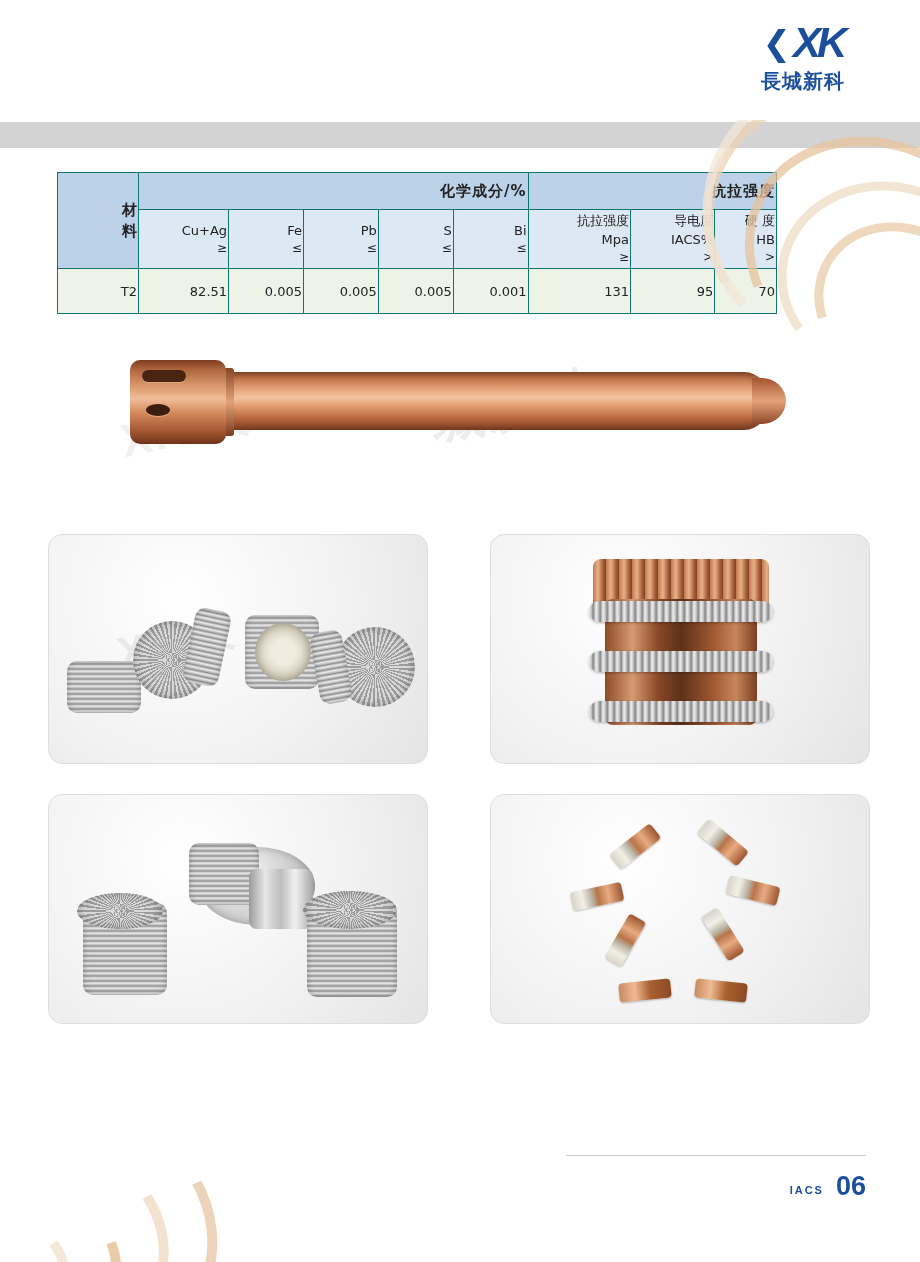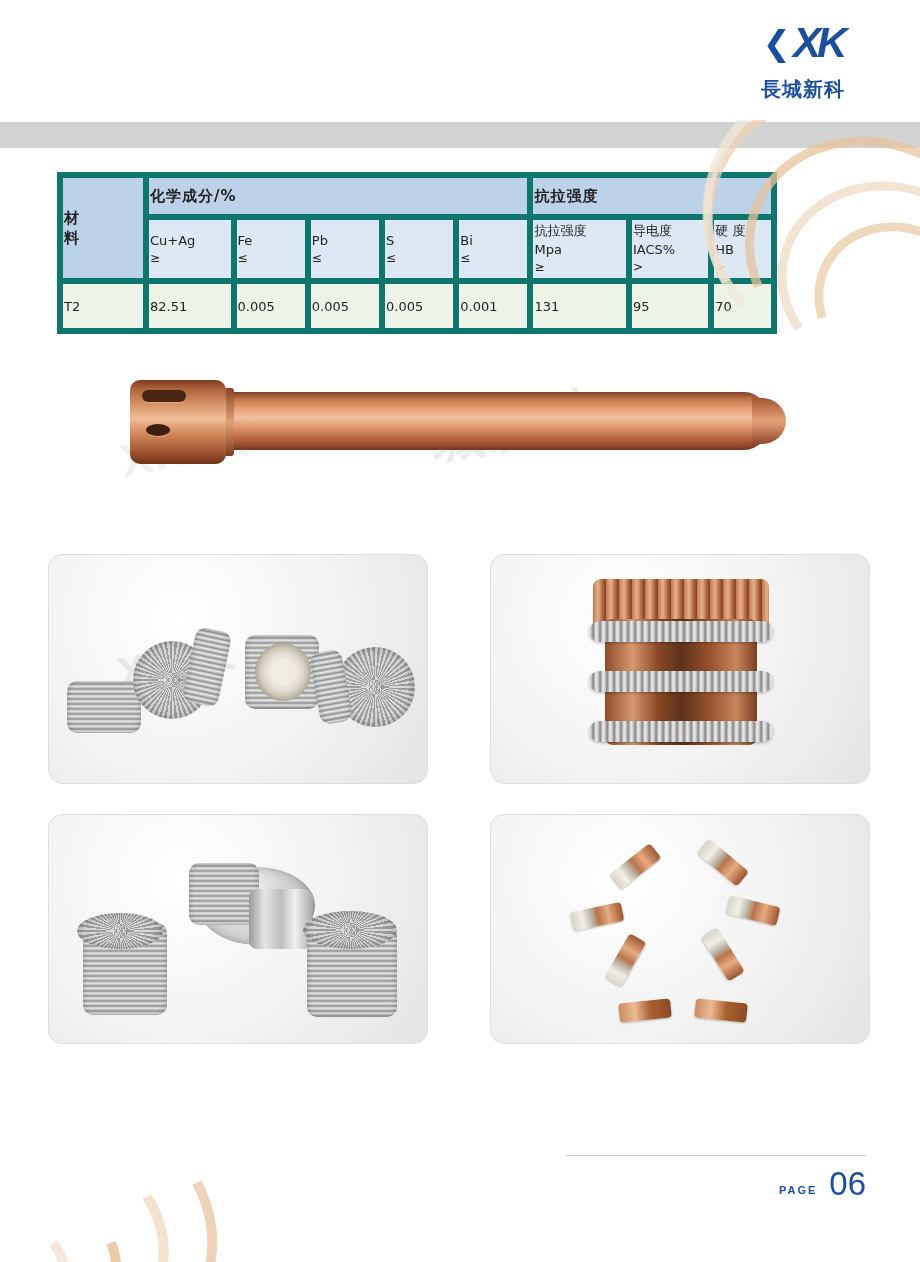--- a/index.html
+++ b/index.html
@@ -98,21 +98,21 @@
   }
   .logo-xk {
     font-size: 42px;
     line-height: 42px;
     font-weight: bold;
     letter-spacing: -4px;
     font-style: italic;
     font-family: "Liberation Sans", sans-serif;
   }
   .logo-cn {
-    margin-top: 12px;
+    margin-top: 4px;
     font-size: 20px;
     font-weight: bold;
     letter-spacing: 1px;
     color: #1b4f9c;
     font-family: "DejaVu Sans", sans-serif;
   }
   .grayband {
     height: 26px;
     background: #d3d3d3;
   }
@@ -132,22 +132,22 @@
   .table-wrap {
     margin: 24px 0 0 57px;
     width: 720px;
   }
   table.spec {
     border-collapse: collapse;
     width: 100%;
     font-family: "DejaVu Sans", sans-serif;
   }
   table.spec th, table.spec td {
-    border: 6px solid #0f766e;
-    text-align: left;
+    border: 1px solid #0f766e;
+    text-align: right;
     color: #222;
   }
   .hdr-group {
     background: #bcd2e8;
     font-size: 15px;
     font-weight: bold;
     height: 34px;
     letter-spacing: 1px;
   }
   .hdr-mat {
@@ -403,22 +403,22 @@
   }
   .footer .lbl {
     font-size: 11px;
     font-weight: bold;
     letter-spacing: 2px;
     color: #1b4f9c;
     padding-bottom: 4px;
     font-family: "Liberation Sans", sans-serif;
   }
   .footer .num {
-    font-size: 33px;
-    font-weight: normal;
+    font-size: 27px;
+    font-weight: bold;
     color: #1b4f9c;
     line-height: 1;
     font-family: "Liberation Sans", sans-serif;
   }
   .footer-rule {
     position: absolute;
     right: 54px;
     bottom: 106px;
     width: 300px;
     height: 1px;
@@ -572,17 +572,17 @@
       <div class="conn" style="left:108px; top:136px; transform:rotate(-60deg);"></div>
       <div class="conn" style="left:206px; top:130px; transform:rotate(58deg);"></div>
       <div class="conn ribbed" style="left:128px; top:186px; transform:rotate(-6deg);"></div>
       <div class="conn ribbed" style="left:204px; top:186px; transform:rotate(6deg);"></div>
     </div>
 
   </div>
 
   <div class="footer-rule"></div>
   <div class="footer">
-    <span class="lbl">PAGE</span>
+    <span class="lbl">IACS</span>
     <span class="num">06</span>
   </div>
 
 </div>
 
 </body></html>

